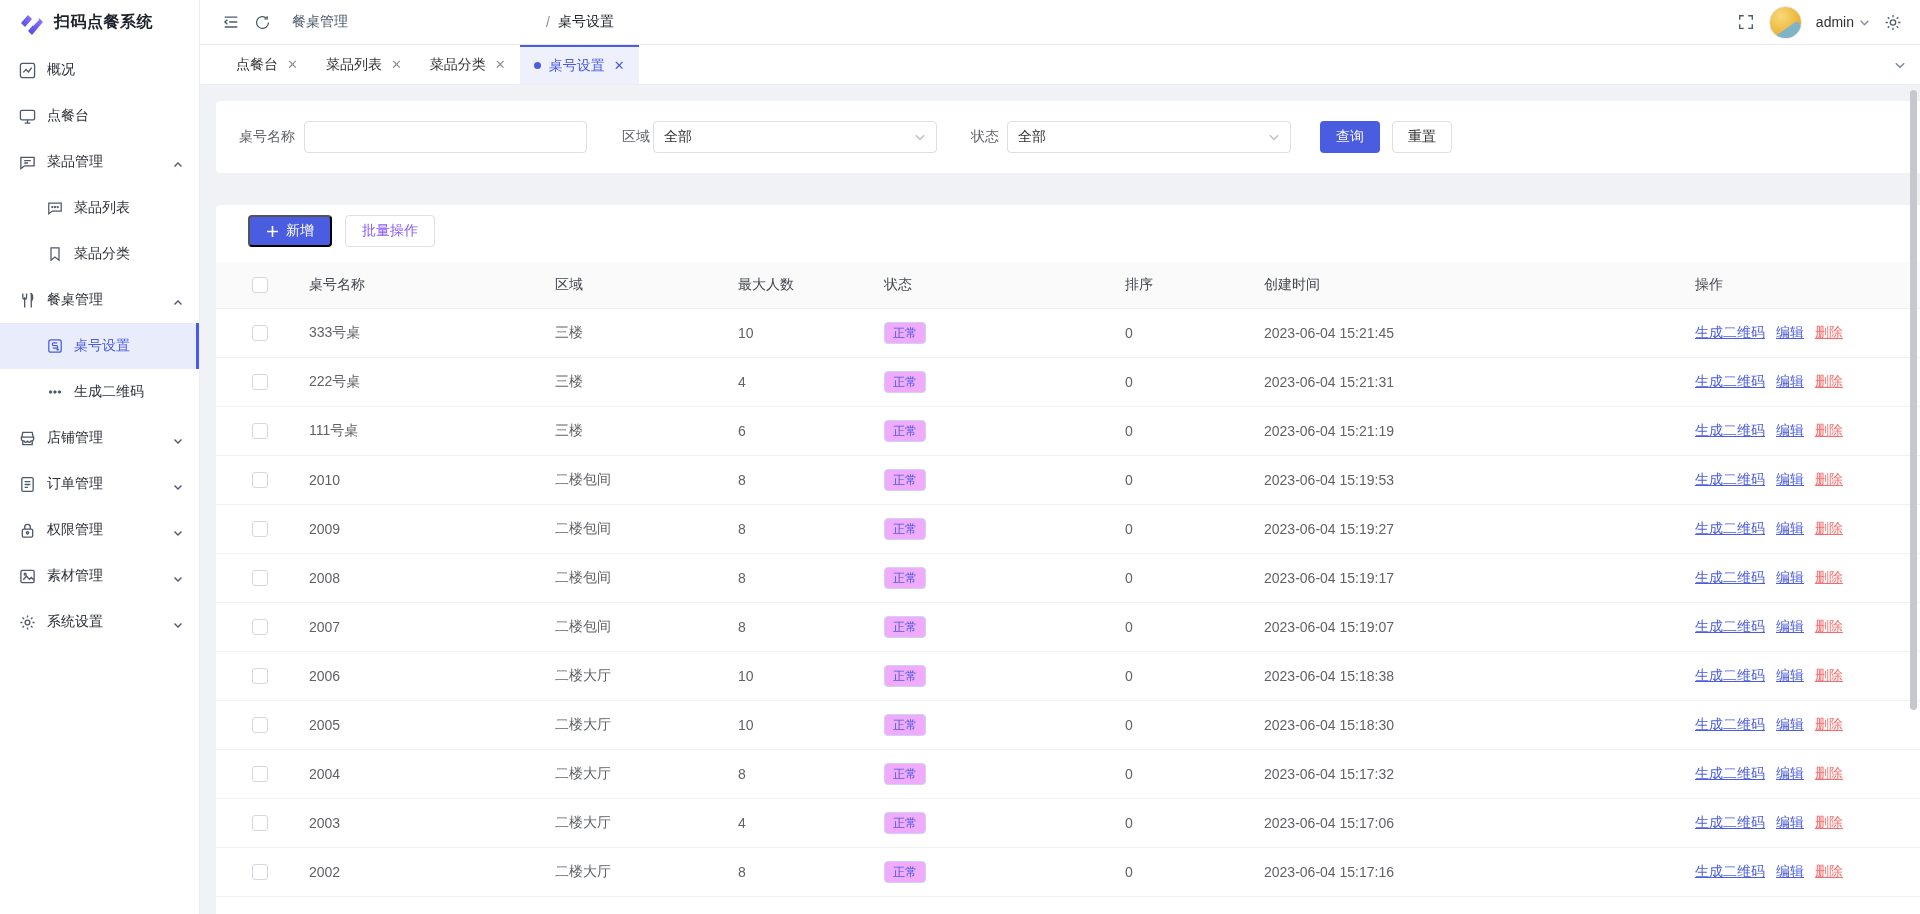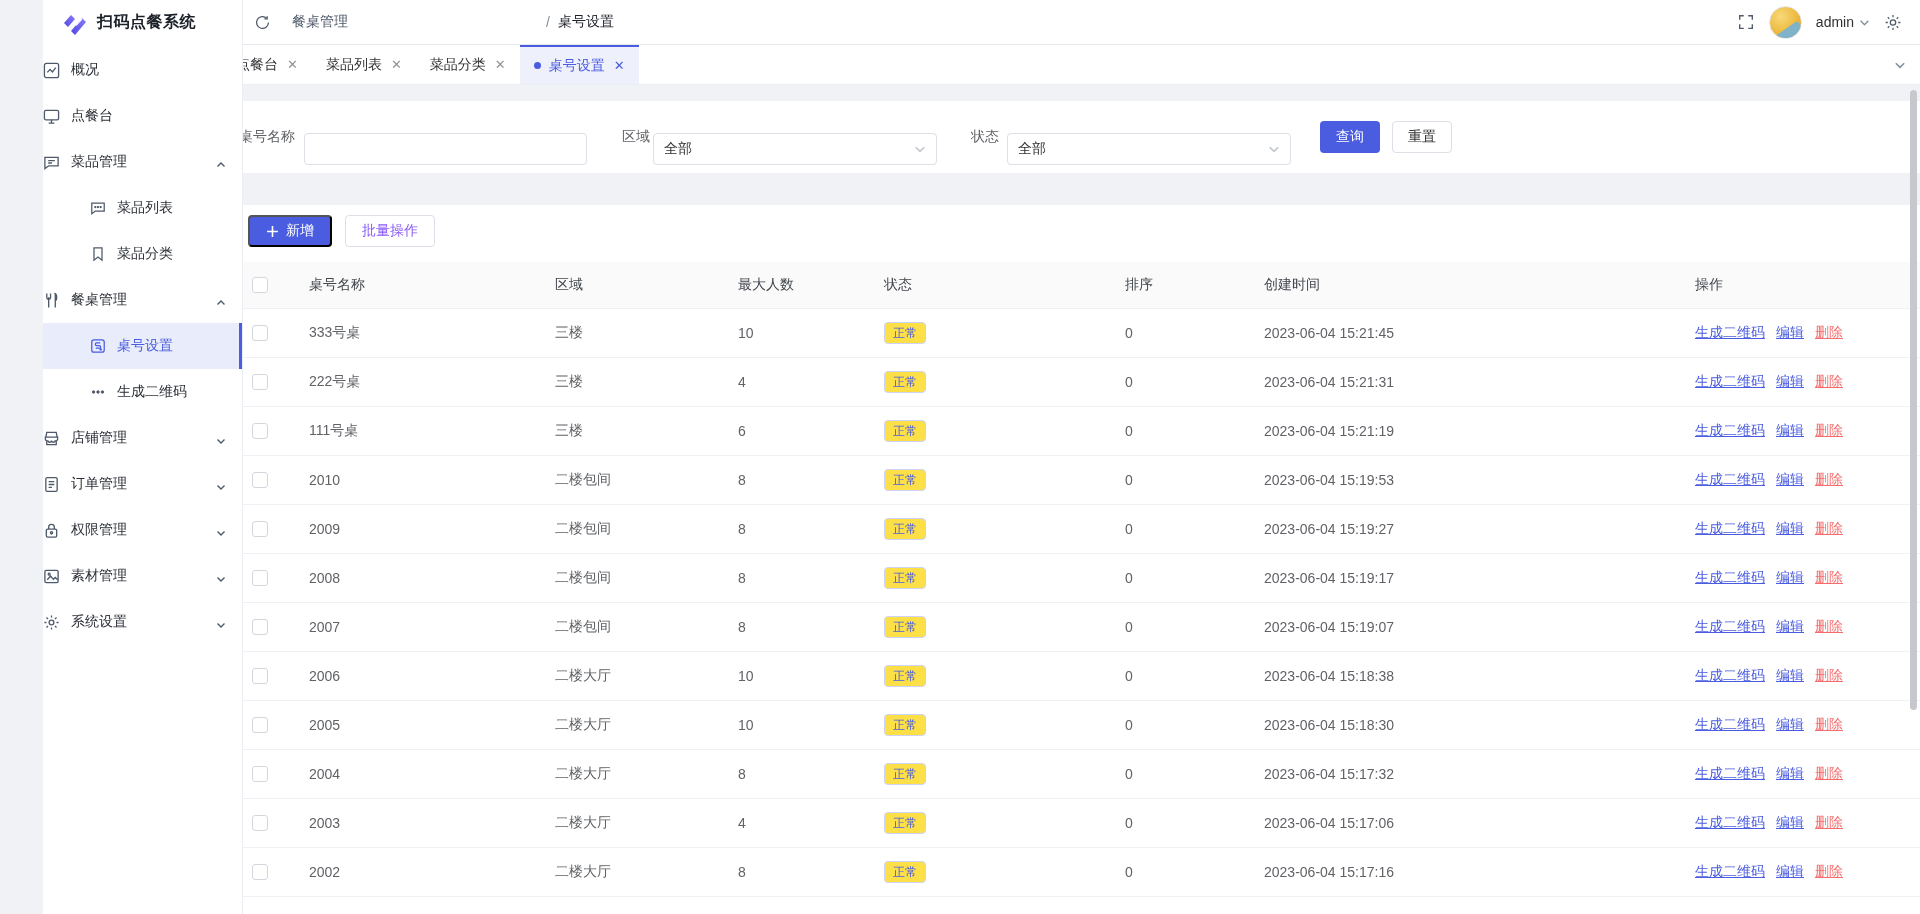--- a/index.html
+++ b/index.html
@@ -1,25 +1,25 @@
 <!DOCTYPE html>
 <html><head>
 <meta charset="utf-8">
 <style>
   * { margin:0; padding:0; box-sizing:border-box; }
   html,body { width:1920px; height:914px; overflow:hidden; }
   body { font-family:"Liberation Sans","DejaVu Sans",sans-serif; font-size:14px; color:#303133; background:#f0f2f5; position:relative; }
 
   
-  .sidebar { position:absolute; left:0; top:0; width:200px; height:914px; background:#fff; border-right:1px solid #ebedf2; z-index:5;margin-left:43px; }
+  .sidebar { position:absolute; left:0; top:0; width:200px; height:914px; background:#fff; border-right:1px solid #ebedf2; z-index:5; }
   .logo-row { height:45px; display:flex; align-items:center; padding-left:19px; }
   .logo-ic { width:26px; height:26px; margin-right:9px; flex:0 0 auto; }
   .logo-title { font-size:16px; font-weight:bold; color:#1d2129; letter-spacing:.5px; }
   .menu { padding-top:2px; }
-  .mitem { height:46px; display:flex; align-items:center; position:relative; cursor:pointer; color:#2b2f36; }
+  .mitem { height:46px; display:flex; align-items:center; padding-left:19px; position:relative; cursor:pointer; color:#2b2f36; }
   .mitem .ic { width:17px; height:17px; margin-right:11px; display:flex; align-items:center; justify-content:center; flex:0 0 auto; }
   .mitem.child { padding-left:46px; }
   .mitem .chev { position:absolute; right:16px; top:50%; margin-top:-5px; width:10px; height:10px; }
   .mitem.active { background:#e9ecfb; color:#4a5ce0; }
   .mitem.active::after { content:""; position:absolute; right:0; top:0; width:3px; height:100%; background:#4a5ce0; }
   .mitem.active svg { stroke:#4a5ce0 !important; }
   .mitem svg { stroke:#4e5969; }
 
   
   .topbar { position:absolute; left:200px; top:0; right:0; height:45px; background:#fff; border-bottom:1px solid #e7e8ee; display:flex; align-items:center; }
@@ -43,21 +43,21 @@
   .tab .dot { width:7px; height:7px; border-radius:50%; background:#4a5ce0; margin-right:8px; }
   .tab-chev { margin-left:auto; width:40px; display:flex; align-items:center; justify-content:center; cursor:pointer; }
 
   
   .card { position:absolute; left:216px; width:1728px; background:#fff; border-radius:4px; }
   .filter-card { top:101px; height:72px; }
   .table-card { top:205px; height:709px; border-radius:4px 4px 0 0; overflow:hidden; }
 
   .filter-row { position:relative; height:100%; }
   .flabel { position:absolute; top:50%; transform:translateY(-50%); color:#606266; }
-  .finput, .fselect { position:absolute; top:32px; height:32px; border:1px solid #dcdfe6; border-radius:4px; background:#fff; font-size:14px; color:#303133; }
+  .finput, .fselect { position:absolute; top:20px; height:32px; border:1px solid #dcdfe6; border-radius:4px; background:#fff; font-size:14px; color:#303133; }
   .finput { padding:0 10px; outline:none; }
   .fselect { display:flex; align-items:center; padding:0 10px; cursor:pointer; justify-content:space-between; }
   .fselect .sel-chev { width:12px; height:12px; }
   .btn { position:absolute; top:20px; height:32px; border-radius:4px; font-size:14px; display:flex; align-items:center; justify-content:center; cursor:pointer; border:1px solid transparent; }
   .btn.primary { background:#4a5ce0; color:#fff; }
   .btn.plain { background:#fff; border-color:#dcdfe6; color:#303133; }
 
   
   .toolbar { position:absolute; top:10px; left:32px; display:flex; gap:13px; }
   .tbtn { height:32px; border-radius:4px; display:flex; align-items:center; padding:0 16px; cursor:pointer; font-size:14px; }
@@ -72,21 +72,21 @@
   .tr.head .td { color:#42464d; }
   .c0 { width:77px; padding-left:36px; }
   .c1 { width:246px; }
   .c2 { width:183px; }
   .c3 { width:146px; }
   .c4 { width:241px; }
   .c5 { width:139px; }
   .c6 { width:431px; }
   .c7 { width:225px; display:flex; gap:11px; }
   .checkbox { width:16px; height:16px; border:1px solid #d4d7de; border-radius:3px; background:#fff; display:block; cursor:pointer; }
-  .badge { display:inline-block; background:#fde047; border:1px solid #ccd3f7; color:#4a5ce0; border-radius:4px; font-size:12px; line-height:20px; padding:0 8px; }
+  .badge { display:inline-block; background:#f0abfc; border:1px solid #ccd3f7; color:#4a5ce0; border-radius:4px; font-size:12px; line-height:20px; padding:0 8px; }
   .link { text-decoration:underline; color:#4a5ce0; cursor:pointer; }
   .link.danger { color:#f56c6c; }
 
   
   .scrollbar { position:absolute; right:3px; top:90px; width:7px; height:620px; background:#c6c8ce; border-radius:4px; }
 </style>
 </head>
 <body>
 
 <div class="sidebar">

